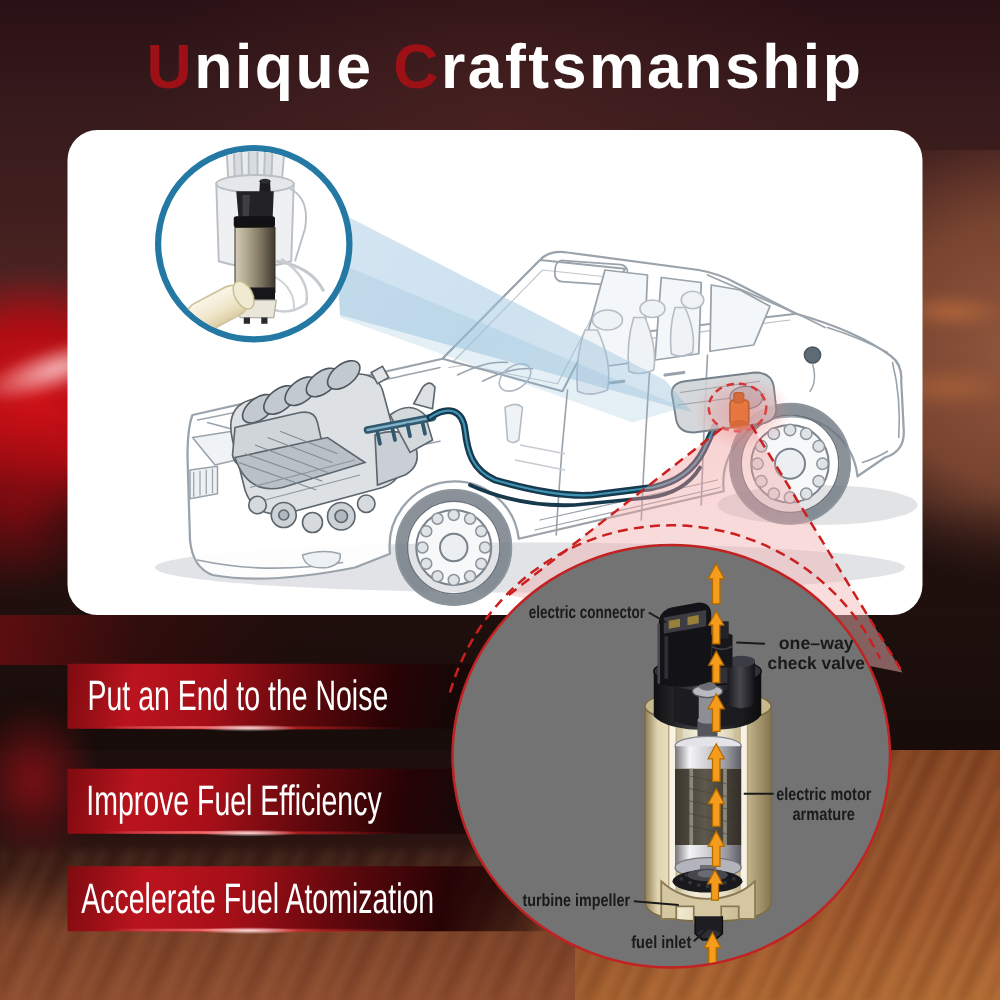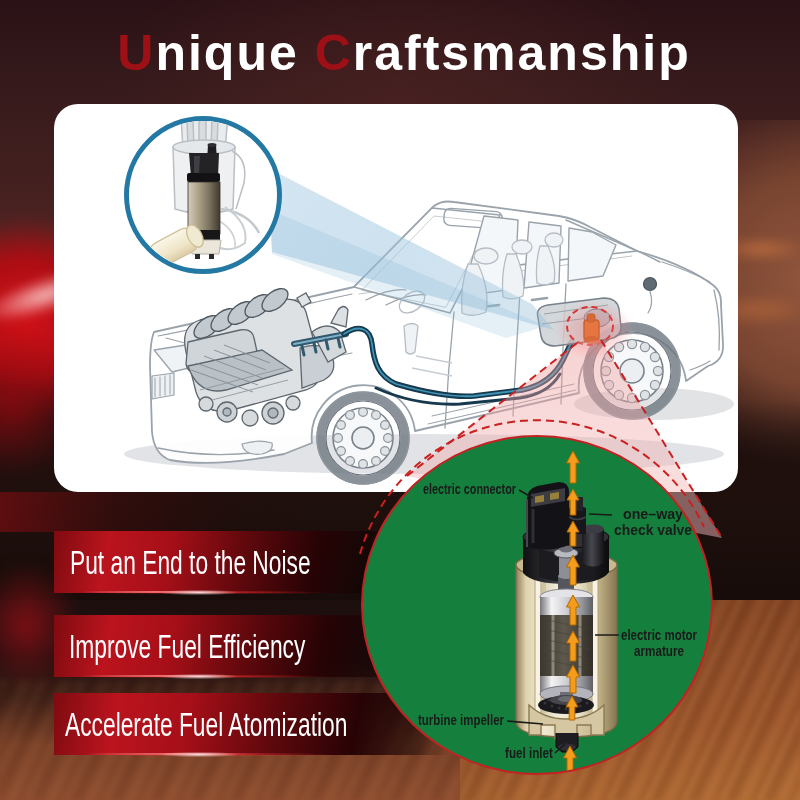--- a/index.html
+++ b/index.html
@@ -55,24 +55,24 @@
 
   
   #card{z-index:2;left:54px;top:104px;width:684px;height:388px;background:#ffffff;border-radius:24px;overflow:hidden;}
 
   
   #inset{z-index:3;left:124px;top:116px;width:158px;height:158px;border-radius:50%;
     background:#ffffff;border:5px solid #2379a4;box-sizing:border-box;overflow:hidden;}
 
   
   #bigc{z-index:6;left:361px;top:435px;width:352px;height:340px;border-radius:50%;
-    background:#15803d;border:2px solid #c32222;box-sizing:border-box;overflow:hidden;}
-
-  
-  .ribbon{z-index:4;left:54px;height:62px;color:#fff;font-size:34px;
+    background:#737373;border:2px solid #c32222;box-sizing:border-box;overflow:hidden;}
+
+  
+  .ribbon{z-index:4;left:54px;height:52px;color:#fff;font-size:34px;
     display:flex;align-items:center;box-sizing:border-box;}
   .ribbon span{display:inline-block;transform:scaleX(0.67);transform-origin:0 50%;white-space:nowrap;}
   .ribbon:before{content:"";position:absolute;left:0;right:0;bottom:0;height:2px;
     background:linear-gradient(90deg,rgba(255,120,120,0) 8%,rgba(255,170,170,.75) 30%,rgba(255,120,120,.1) 52%,rgba(255,120,120,0) 70%);}
   .ribbon:after{content:"";position:absolute;left:40px;bottom:-3px;width:250px;height:7px;
     background:radial-gradient(ellipse 16% 40% at 42% 50%,rgba(255,255,255,.8),rgba(255,80,80,0) 100%),
                radial-gradient(ellipse 50% 28% at 45% 50%,rgba(255,40,40,.6),rgba(255,40,40,0) 100%);}
   #rb1{top:531px;width:340px;padding-left:16px;
     background:linear-gradient(100deg,#7e0b10 0%,#bb141e 16%,#a60f18 34%,#5d080c 56%,#270305 76%,rgba(18,2,3,0.55) 90%,rgba(18,2,3,0) 100%);}
   #rb2{top:615px;width:350px;padding-left:15px;

